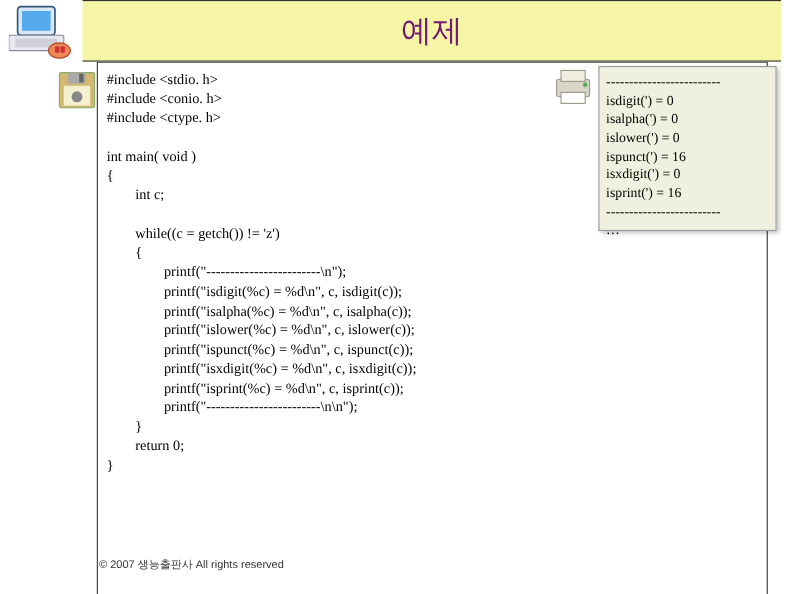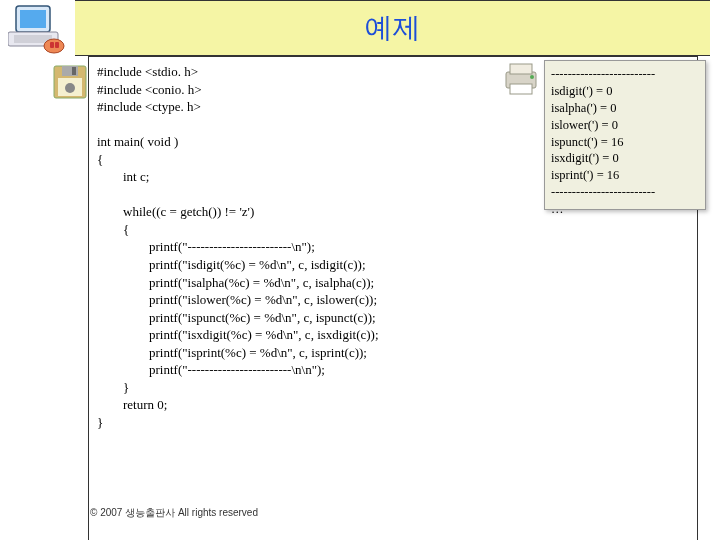--- a/index.html
+++ b/index.html
@@ -20,21 +20,21 @@
     background: #f5f5a5;
     border-top: 1.5px solid #333;
     border-bottom: 1.5px solid #333;
     display: flex;
     align-items: center;
     justify-content: center;
   }
   .title-text {
     font-size: 28px;
     font-weight: 400;
-    color: #1d4ed8;
+    color: #701a75;
   }
   .computer-icon {
     position: absolute;
     top: 2px;
     left: 8px;
     width: 58px;
     height: 52px;
   }
   .floppy-icon {
     position: absolute;

